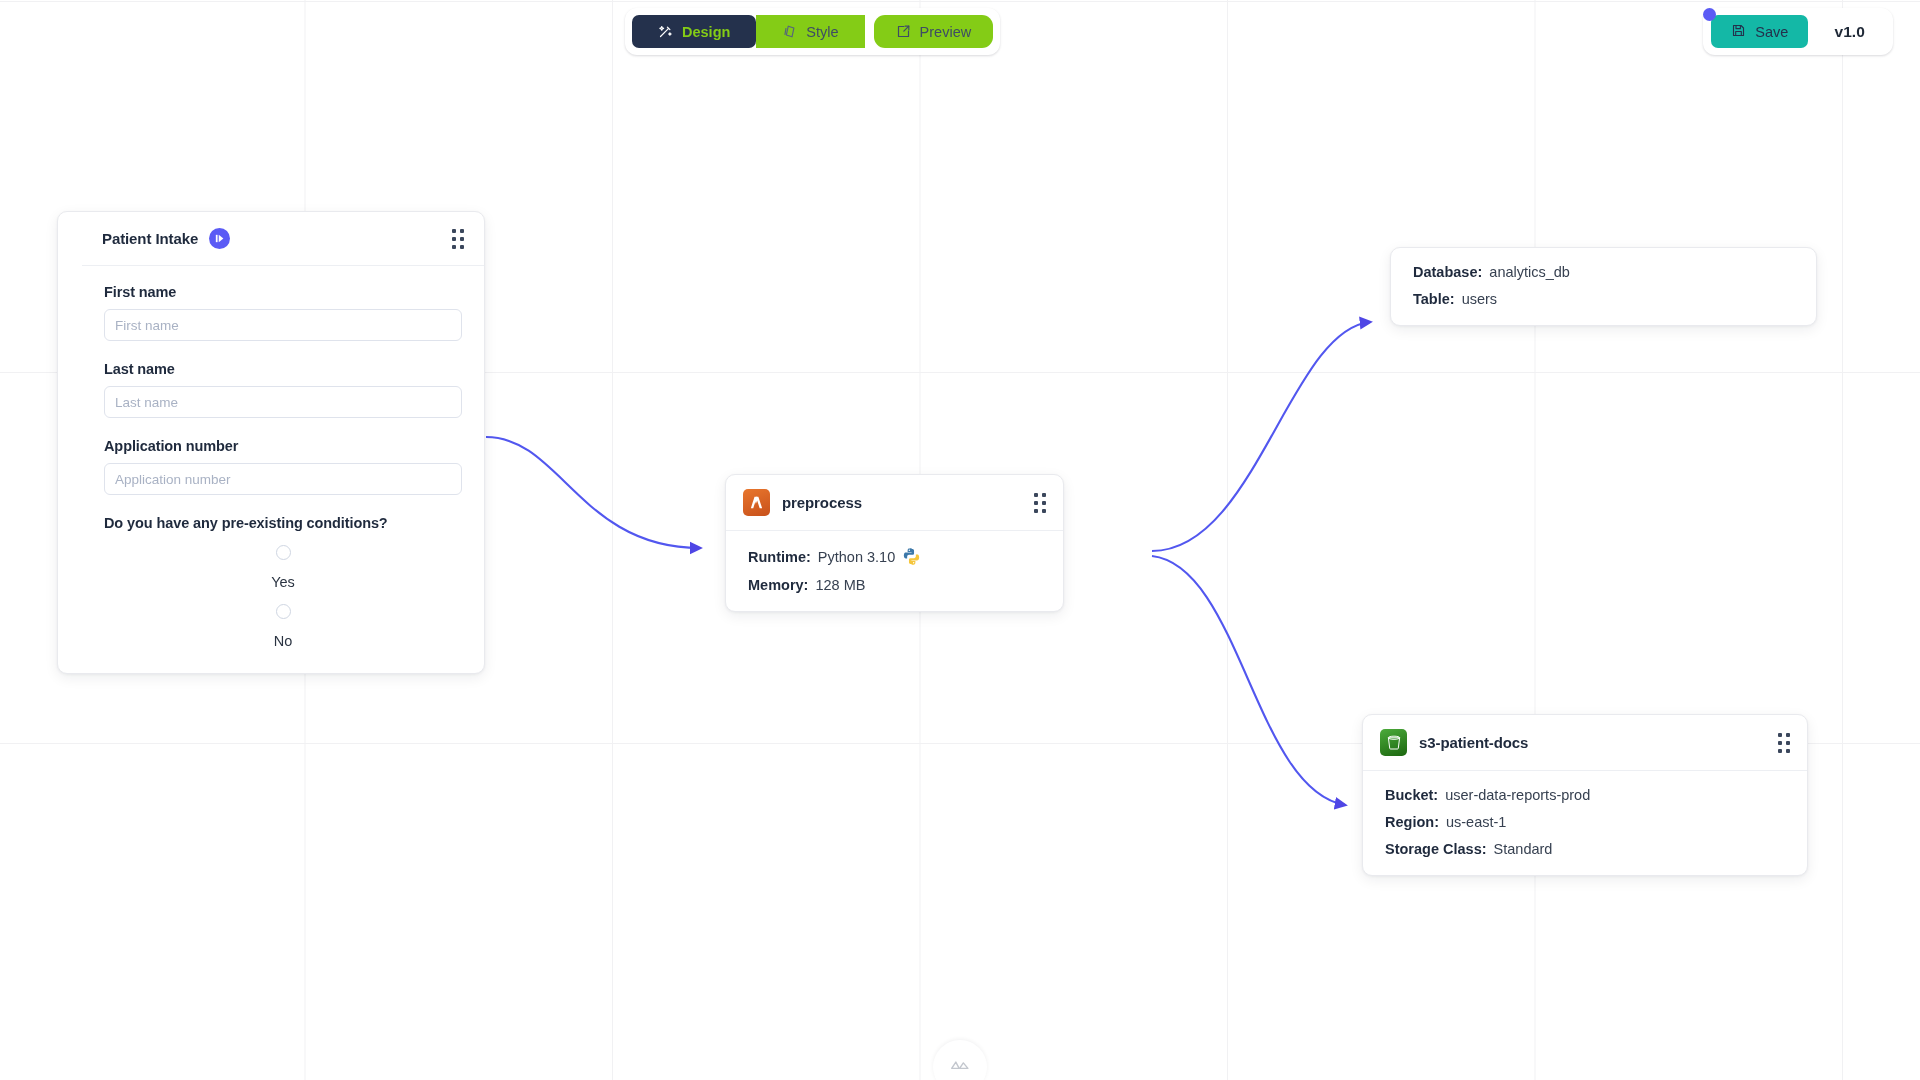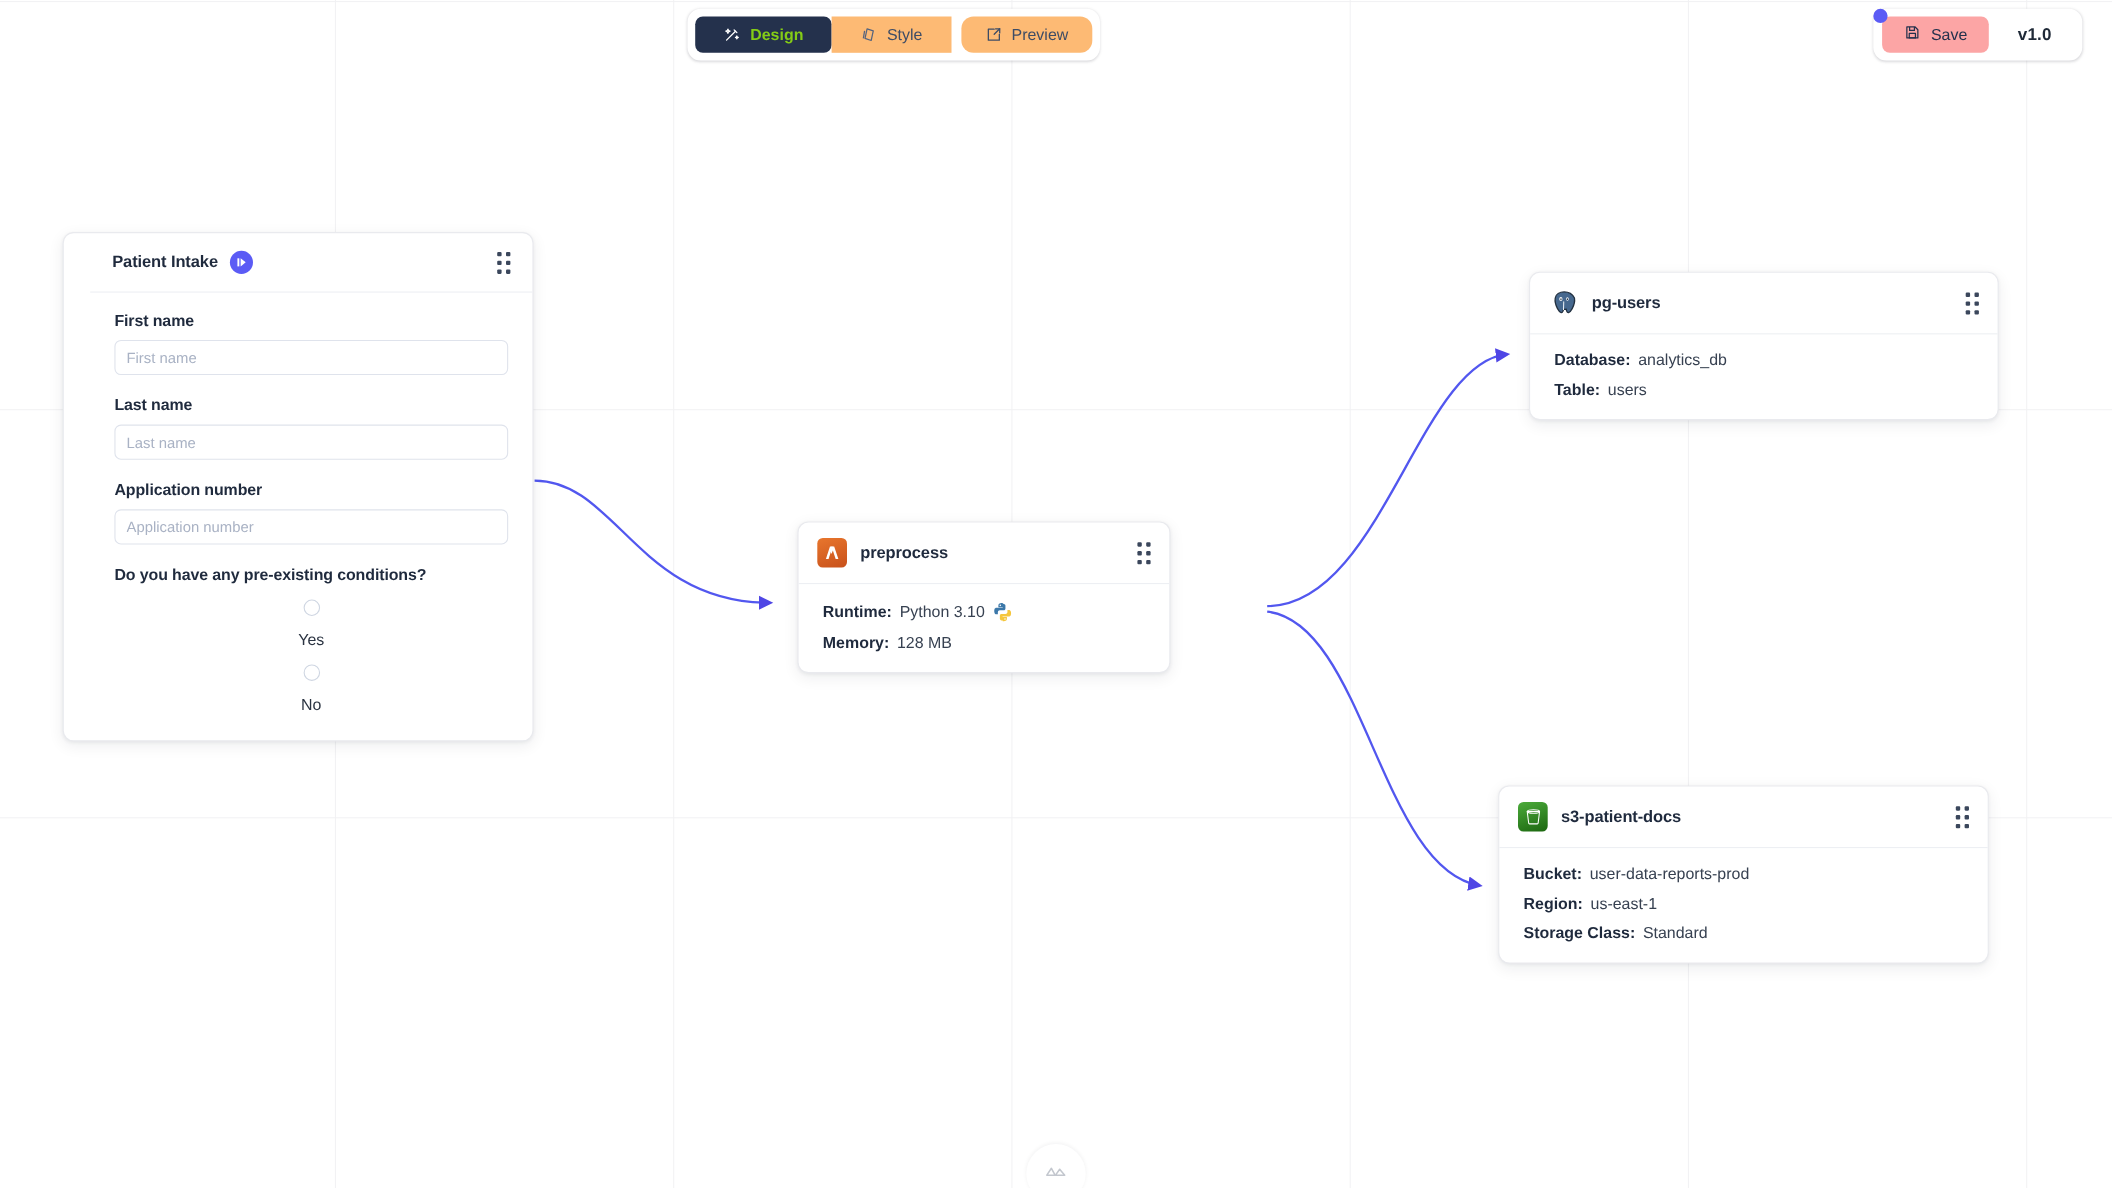--- a/index.html
+++ b/index.html
@@ -29,21 +29,21 @@
     border-radius: 12px;
     padding: 7px 7px;
     box-shadow: 0 1px 3px rgba(16,24,40,.10), 0 1px 2px rgba(16,24,40,.06);
     z-index: 40;
   }
   .tab {
     display: flex; align-items: center; gap: 9px;
     height: 33px; padding: 0 26px;
     border: none; cursor: pointer;
     font-size: 14.5px; font-weight: 500;
-    color: #3e4c65; background: #fdba74;
+    color: #3e4c65; background: #84cc16;
     white-space: nowrap;
   }
   .tab:first-child { border-radius: 7px 0 0 7px; }
   .tab.mid { border-radius: 0; }
   .tab.active {
     background: #24314c; color: #84cc16; border-radius: 7px;
     font-weight: 600;
   }
   .tab.preview {
     border-radius: 11px; margin-left: 9px;
@@ -57,21 +57,21 @@
     display: flex; align-items: center;
     background: #ffffff; border-radius: 12px;
     padding: 7px 8px;
     box-shadow: 0 1px 3px rgba(16,24,40,.10), 0 1px 2px rgba(16,24,40,.06);
     z-index: 40;
   }
   #save-btn {
     position: relative;
     display: flex; align-items: center; gap: 9px;
     height: 33px; padding: 0 20px;
-    background: #fca5a5; border: none; border-radius: 7px;
+    background: #14b8a6; border: none; border-radius: 7px;
     font-size: 14.5px; font-weight: 500; color: #24314c;
     cursor: pointer;
   }
   #save-dot {
     position: absolute; top: -7px; left: -8px;
     width: 13px; height: 13px; border-radius: 50%;
     background: #5b5bf5;
   }
   #version {
     padding: 0 20px 0 26px;
@@ -278,41 +278,20 @@
         </svg>
       </div>
       <div class="kv">
         <b>Memory:</b>
         <span class="val">128 MB</span>
       </div>
     </div>
   </div>
 
   <div class="node" id="pg-node">
-    <div class="node-head">
-      <span class="svc-icon svc-pg">
-        <svg width="26" height="26" viewBox="0 0 24 24">
-          <path d="M12 2.2c-3.9 0-7 2-7.5 5.1-.5 3 .5 6.3 1.9 8.9.8 1.5 1.9 3.1 3 3.3.8.2 1.3-.4 1.6-1.2.3-.8.4-1.7.4-1.7s.6.2 1.1.2c.6 0 1.2-.2 1.2-.2s.1.9.4 1.7c.3.8.8 1.4 1.6 1.2 1.1-.2 2.2-1.8 3-3.3 1.4-2.6 2.4-5.9 1.9-8.9C19 4.2 15.9 2.2 12 2.2z" fill="#46688e" stroke="#22303f" stroke-width="1.1" stroke-linejoin="round"></path>
-          <ellipse cx="9.2" cy="8.1" rx="1.35" ry="1.7" fill="#fff"></ellipse>
-          <ellipse cx="14.7" cy="8.1" rx="1.1" ry="1.5" fill="#fff"></ellipse>
-          <ellipse cx="9.3" cy="8.3" rx=".55" ry=".8" fill="#22303f"></ellipse>
-          <ellipse cx="14.7" cy="8.3" rx=".5" ry=".75" fill="#22303f"></ellipse>
-          <path d="M11.6 10.4c0 2.2-.2 5.1-.2 6.6" stroke="#e6eef5" stroke-width=".9" fill="none" stroke-linecap="round"></path>
-        </svg>
-      </span>
-      <div class="node-title">pg-users</div>
-      <div class="drag-handle">
-        <i></i>
-          <i></i>
-          <i></i>
-          <i></i>
-          <i></i>
-          <i></i>
-      </div>
-    </div>
     <div class="node-body">
       <div class="kv">
         <b>Database:</b>
         <span class="val">analytics_db</span>
       </div>
       <div class="kv">
         <b>Table:</b>
         <span class="val">users</span>
       </div>
     </div>

